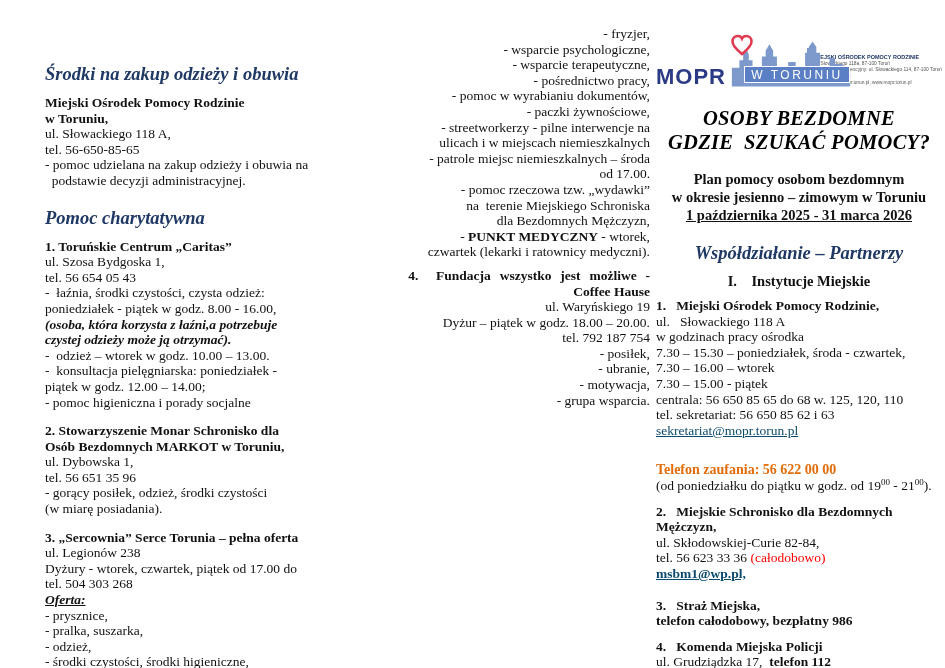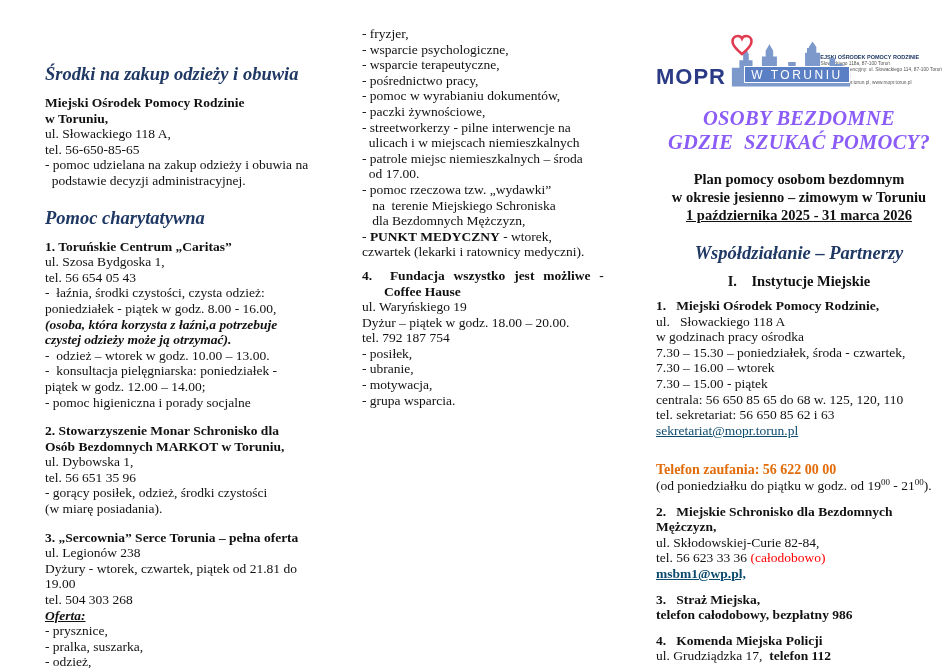--- a/index.html
+++ b/index.html
@@ -5,40 +5,40 @@
   html,body{margin:0;padding:0;}
   body{
     width:945px;height:668px;background:#ffffff;overflow:hidden;
     font-family:"Liberation Serif", serif;
     color:#111;
     position:relative;
   }
   .page{position:absolute;inset:0;background:#fff;}
   .col{position:absolute;top:26px;}
   .col-left{left:45px;width:296px;margin-top:37px;}
-  .col-mid{left:362px;width:288px;}
+  .col-mid{left:362px;width:288px;text-align:right;}
   .col-right{left:656px;width:286px;}
   .ln{font-size:13.5px;line-height:15.6px;white-space:pre-wrap;}
   .b{font-weight:bold;}
   .i{font-style:italic;}
   .u{text-decoration:underline;}
   .block{margin-bottom:13px;}
   .heading-script{
     font-family:"Liberation Serif", serif;
     color:#1f3864;font-weight:bold;font-style:italic;
     font-size:18.5px;line-height:22px;margin:0 0 10px 0;
   }
   .h2-space{margin-top:18px;}
   .offer-label{font-weight:bold;font-style:italic;text-decoration:underline;}
   .spread{word-spacing:5.5px;}
   .indent1{padding-left:22px;}
   
   .center{text-align:center;}
   .main-title{
-    color:#8b5cf6;font-weight:bold;font-style:italic;
+    color:#000000;font-weight:bold;font-style:italic;
     font-size:20.5px;line-height:24px;letter-spacing:0.3px;
   }
   .subtitle{font-weight:bold;font-size:14.5px;line-height:18px;}
   .partners-heading{
     color:#1f3864;font-weight:bold;font-style:italic;
     font-size:18.5px;line-height:22px;margin:14px 0 8px 0;
   }
   .section-heading{font-weight:bold;font-size:14.5px;line-height:18px;margin-bottom:8px;}
   .orange{color:#e36c0a;font-weight:bold;}
   .red{color:#ff0000;}
@@ -110,22 +110,21 @@
       <div class="ln b">Osób Bezdomnych MARKOT w Toruniu,</div>
       <div class="ln">ul. Dybowska 1,</div>
       <div class="ln">tel. 56 651 35 96</div>
       <div class="ln">- gorący posiłek, odzież, środki czystości</div>
       <div class="ln">(w miarę posiadania).</div>
     </div>
 
     <div class="block">
       <div class="ln b">3. „Sercownia” Serce Torunia – pełna oferta</div>
       <div class="ln">ul. Legionów 238</div>
-      <div class="ln">Dyżury - wtorek, czwartek, piątek od 21.81 do</div>
-      <div class="ln">19.00</div>
+      <div class="ln">Dyżury - wtorek, czwartek, piątek od 17.00 do</div>
       <div class="ln">tel. 504 303 268</div>
       <div class="ln offer-label">Oferta:</div>
       <div class="ln">- prysznice,</div>
       <div class="ln">- pralka, suszarka,</div>
       <div class="ln">- odzież,</div>
       <div class="ln">- środki czystości, środki higieniczne,</div>
     </div>
   </div>
 
   <div class="col col-mid">
@@ -209,21 +208,21 @@
       <div class="ln">centrala: 56 650 85 65 do 68 w. 125, 120, 110</div>
       <div class="ln">tel. sekretariat: 56 650 85 62 i 63</div>
       <div class="ln"><span class="link">sekretariat@mopr.torun.pl</span></div>
     </div>
 
     <div class="block" style="margin-bottom:10px;">
       <div class="ln orange" style="font-size:14px;">Telefon zaufania: 56 622 00 00</div>
       <div class="ln"><span>(od poniedziałku do piątku w godz. od 19</span><sup>00</sup><span> - 21</span><sup>00</sup><span>).</span></div>
     </div>
 
-    <div class="block" style="margin-bottom:10px;font-family:Liberation Serif, serif;">
+    <div class="block" style="margin-bottom:16px;font-family:Liberation Serif, serif;">
       <div class="ln b">2.   Miejskie Schronisko dla Bezdomnych</div>
       <div class="ln b">Mężczyzn,</div>
       <div class="ln">ul. Skłodowskiej-Curie 82-84,</div>
       <div class="ln"><span>tel. 56 623 33 36 </span><span class="red">(całodobowo)</span></div>
       <div class="ln"><span class="link b">msbm1@wp.pl,</span></div>
     </div>
 
     <div class="block" style="margin-bottom:10px;">
       <div class="ln b">3.   Straż Miejska,</div>
       <div class="ln b">telefon całodobowy, bezpłatny 986</div>

